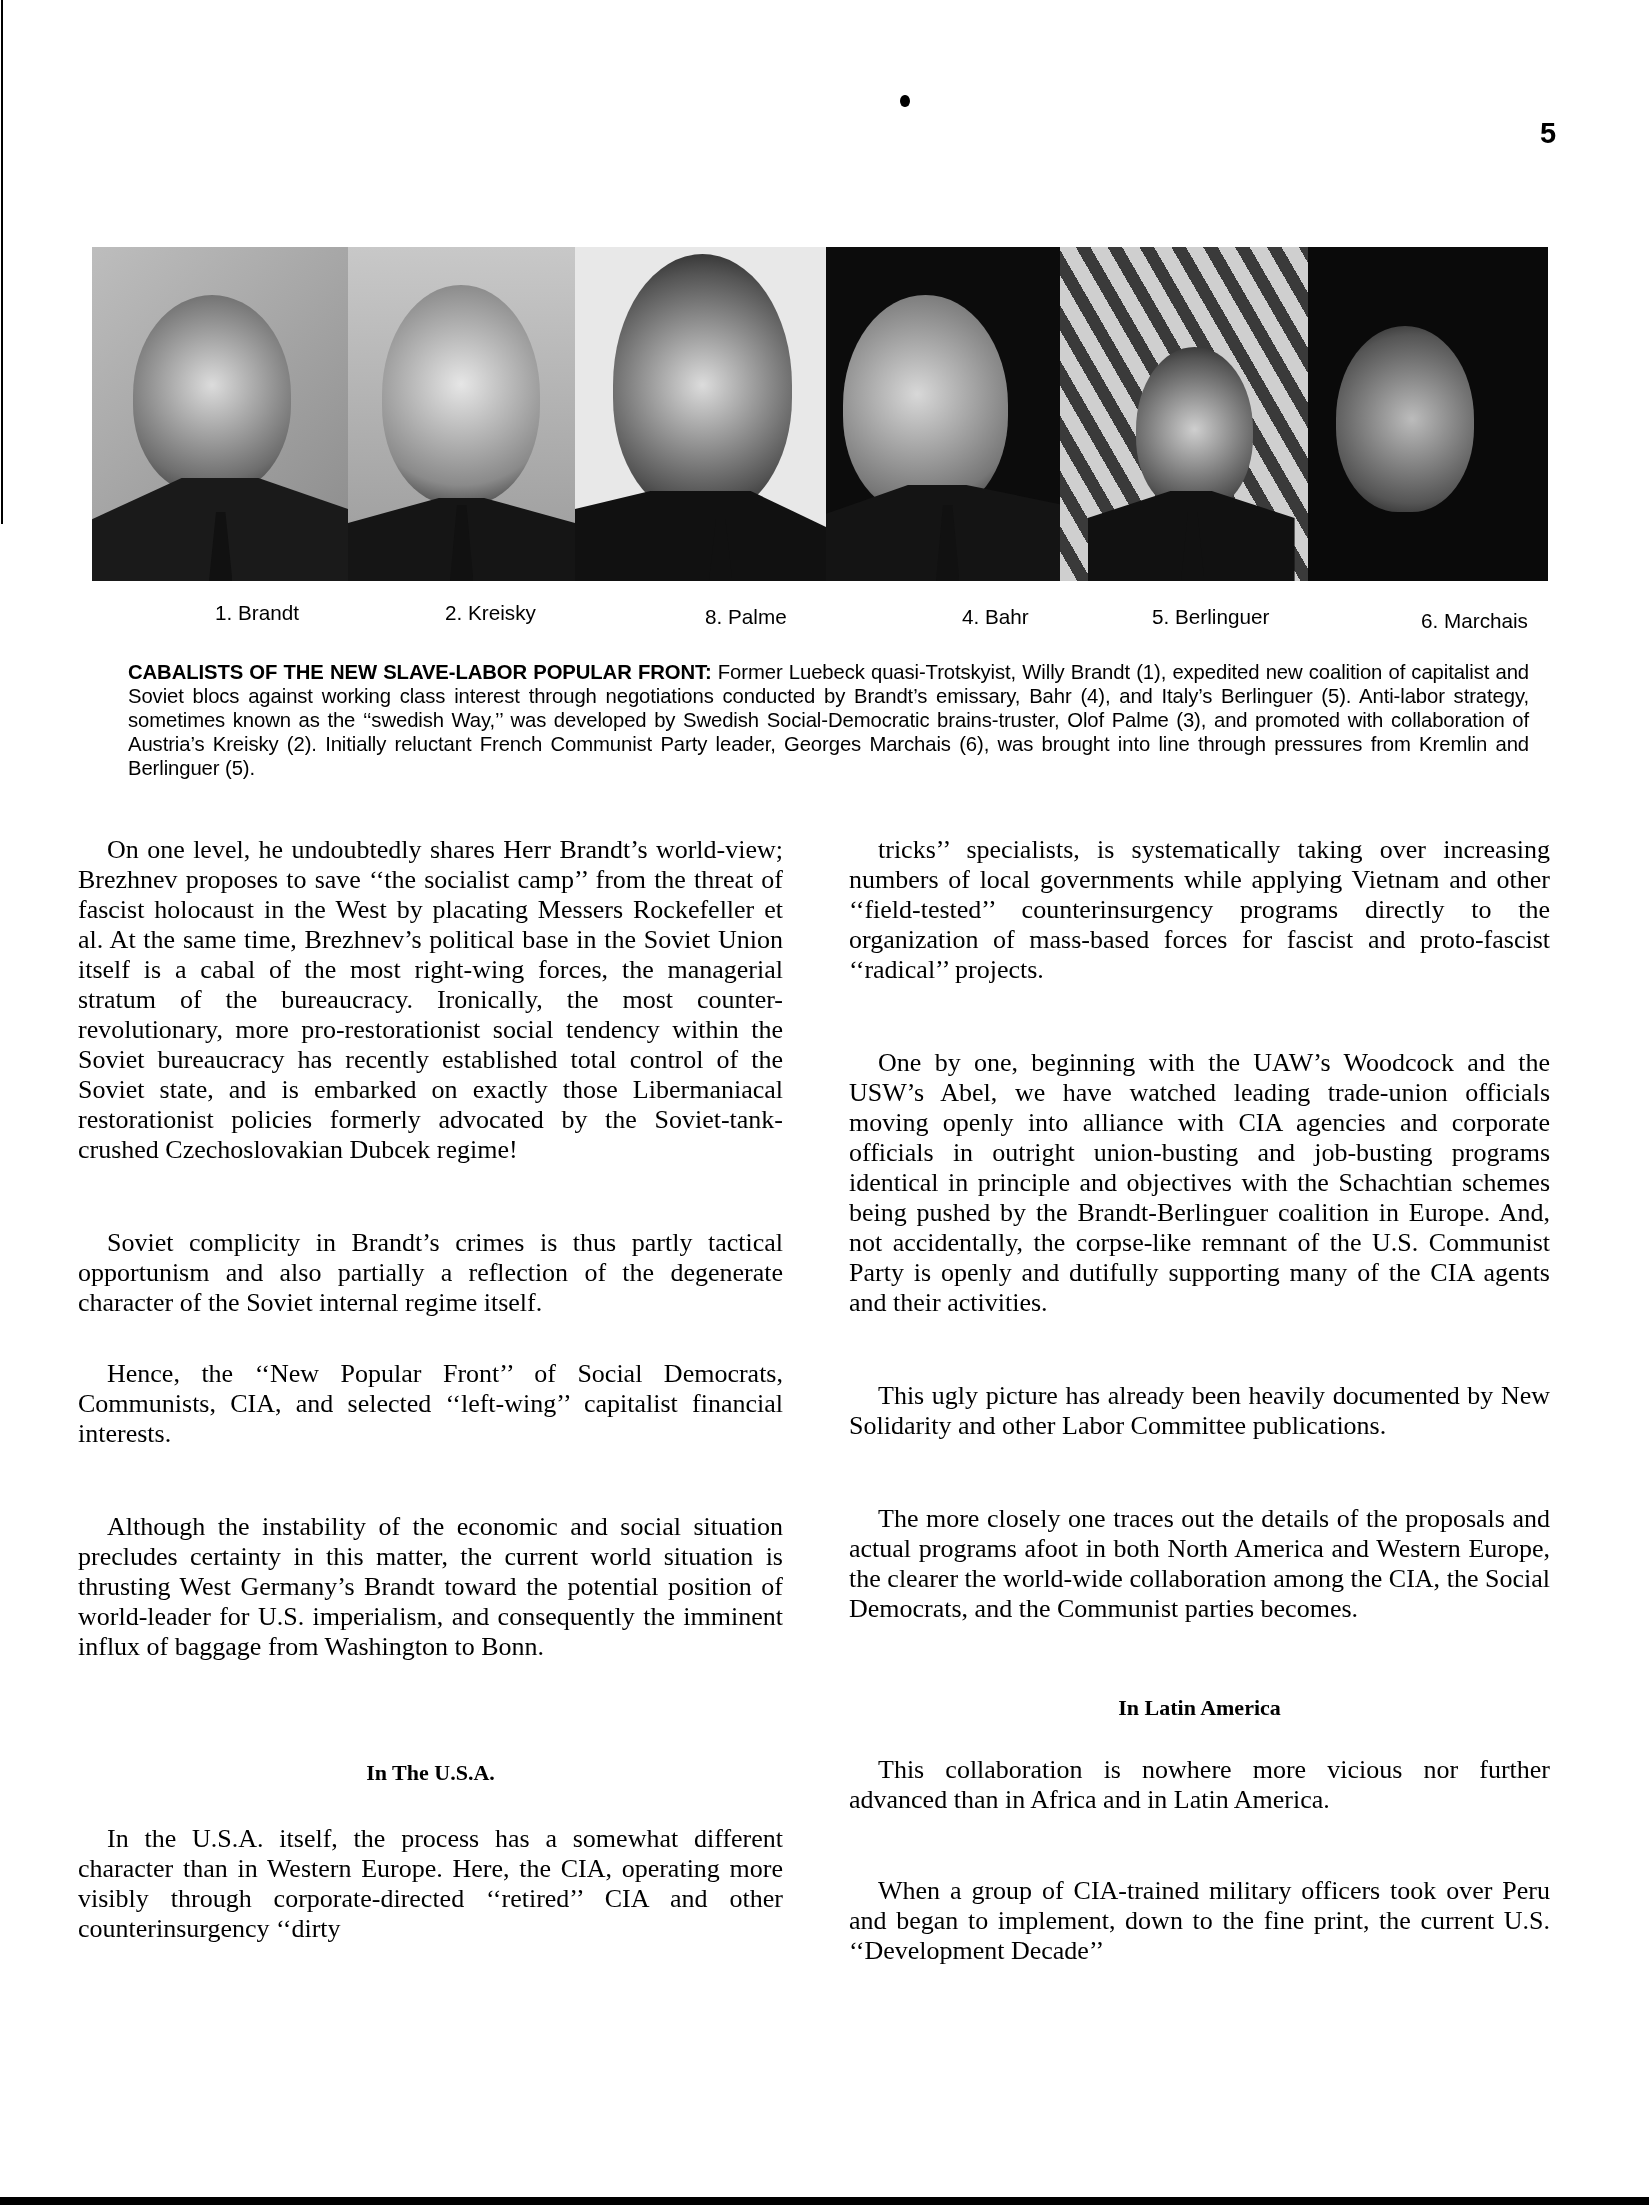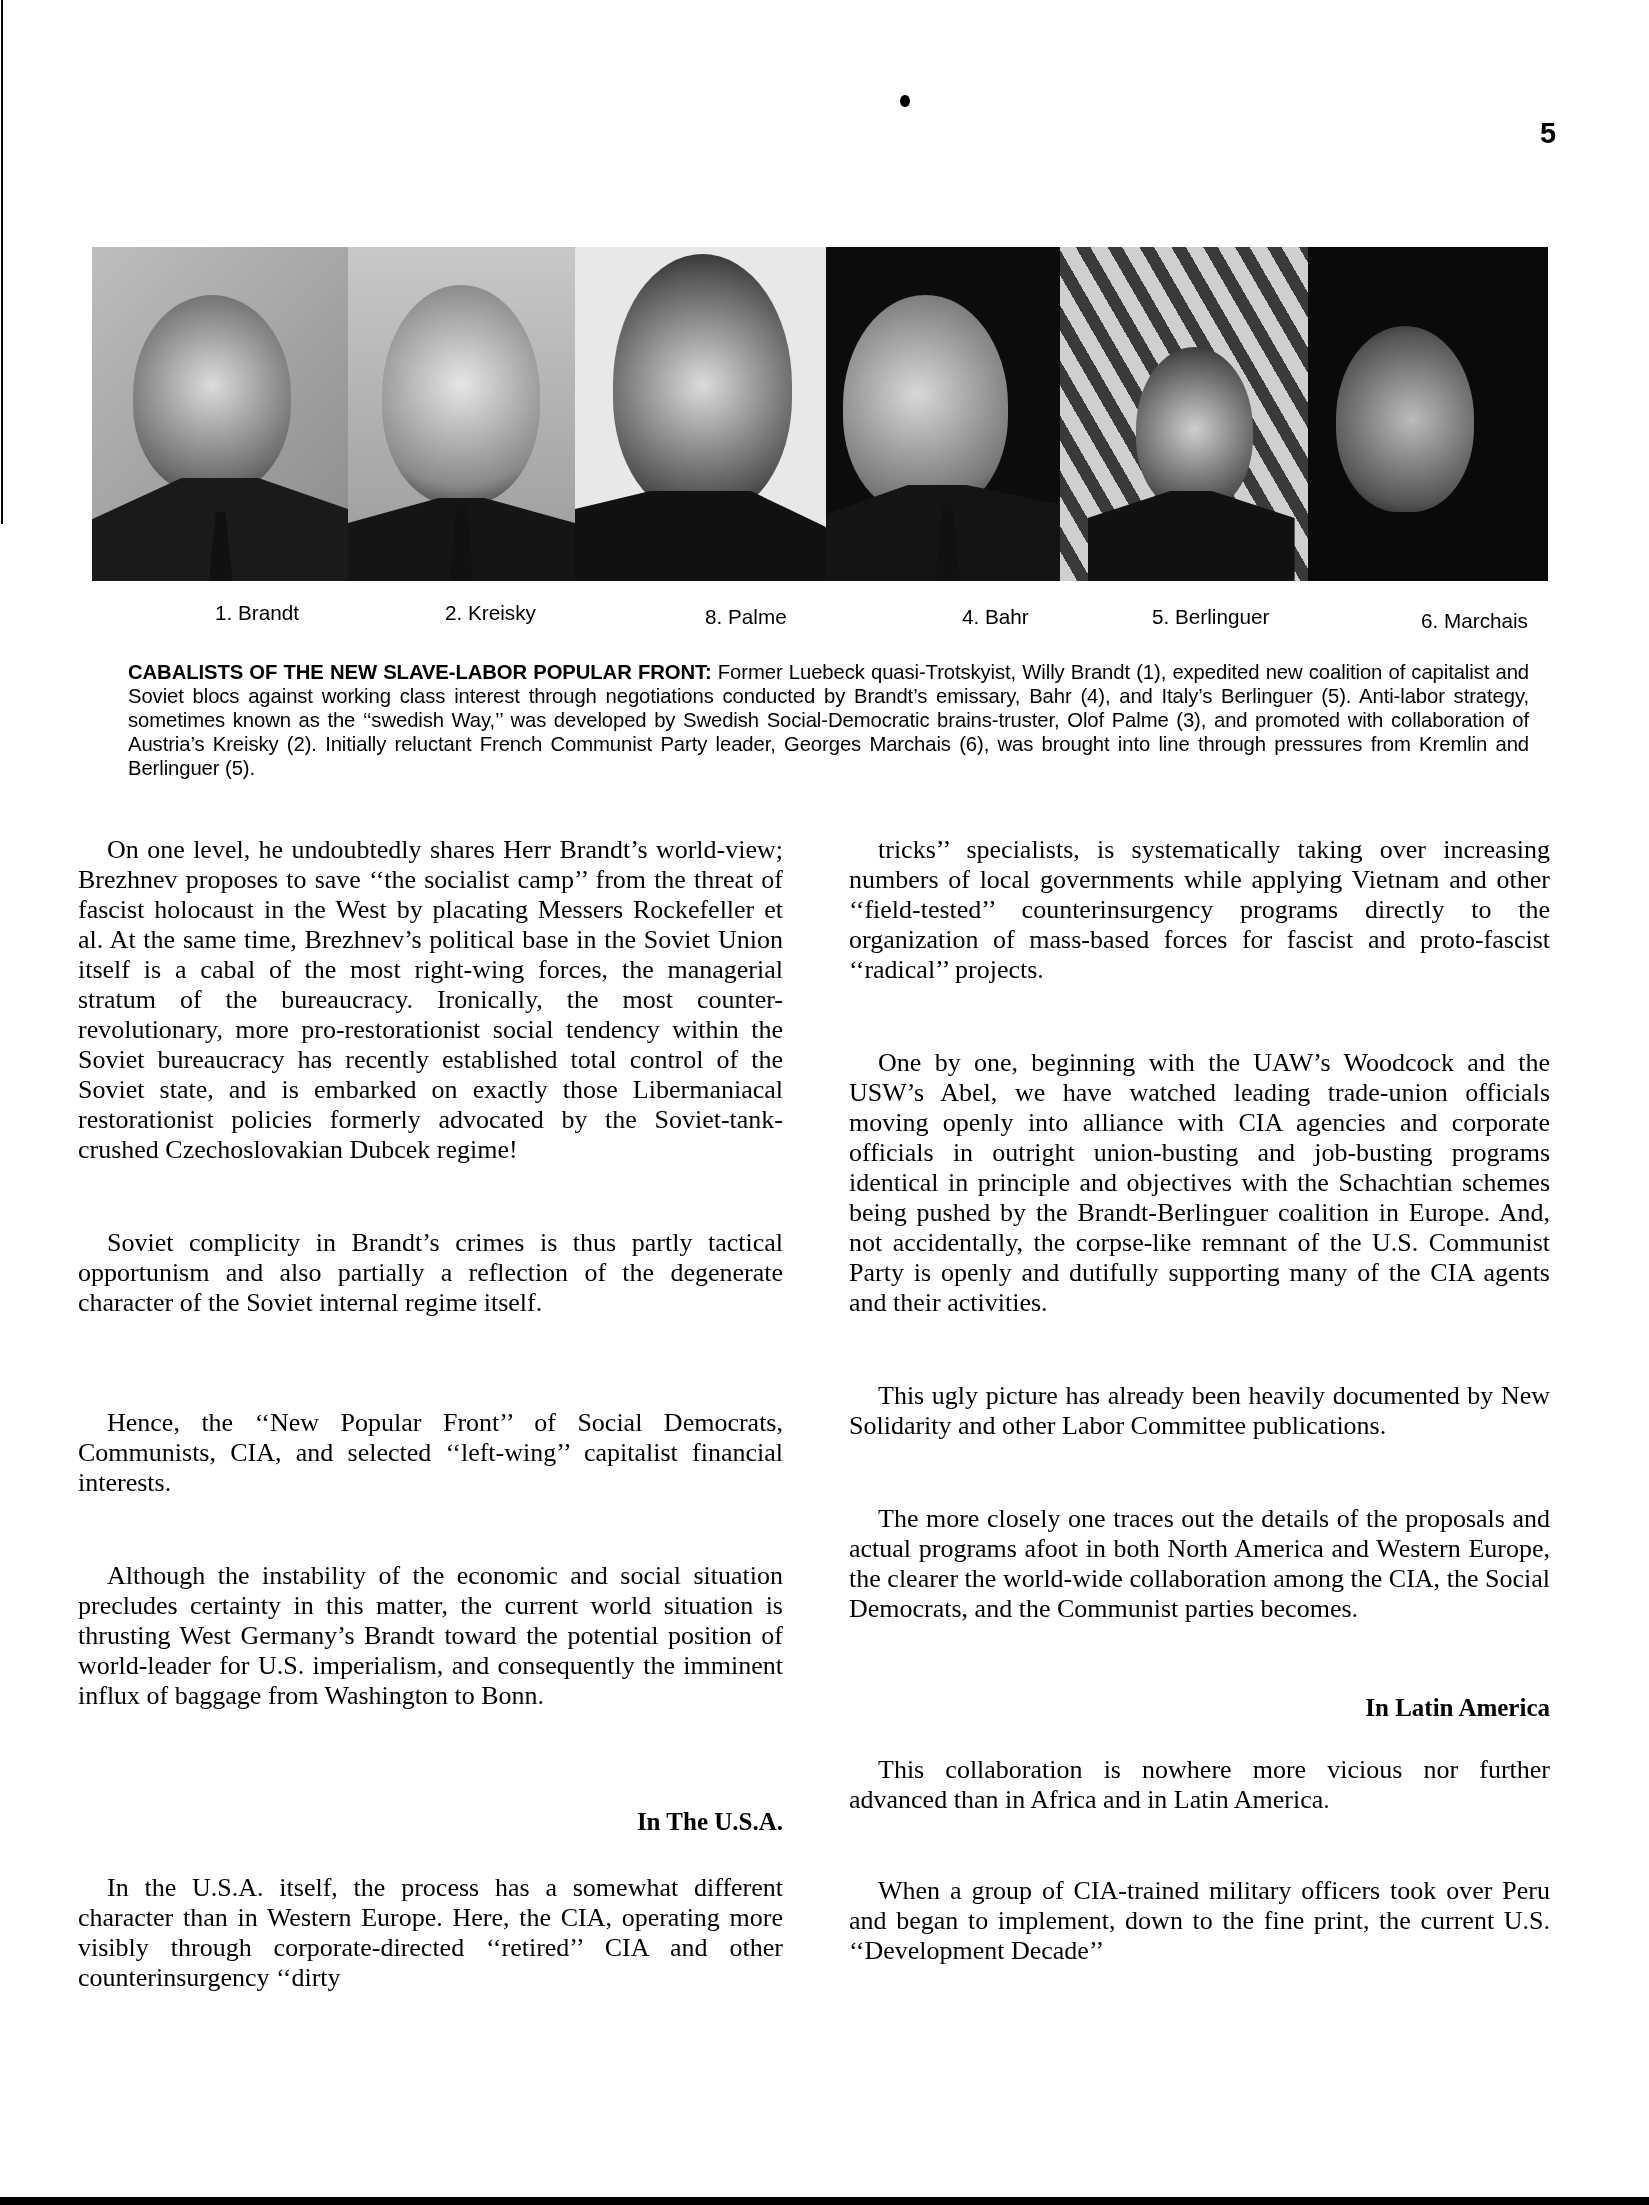--- a/index.html
+++ b/index.html
@@ -24,21 +24,21 @@
 
   .caption-block {
     position: absolute; left: 128px; top: 660px; width: 1401px;
     font-family: "Liberation Sans", sans-serif; font-size: 20.3px; line-height: 24px;
     text-align: justify; letter-spacing: -0.1px;
   }
   .caption-block b { font-weight: bold; }
 
   .col { position: absolute; font-size: 26px; line-height: 30px; text-align: justify; font-family: Liberation Serif, serif; }
   .col p { margin: 0; text-indent: 29px; }
-  .col .h { text-align: right; font-weight: bold; text-indent: 0; font-size: 25px; }
+  .col .h { text-align: center; font-weight: bold; text-indent: 0; font-size: 22px; }
   .col-left { left: 78px; top: 835px; width: 705px; }
   .col-right { left: 849px; top: 835px; width: 701px; }
 </style>
 </head>
 <body>
 
 <div class="left-rule"></div>
 <div class="dot"></div>
 <div class="page-num">5</div>
 
@@ -88,21 +88,21 @@
   <span class="cap" style="left:1421px;top:8.3px">6. Marchais</span>
 </div>
 
 <div class="caption-block">
   <b>CABALISTS OF THE NEW SLAVE-LABOR POPULAR FRONT:</b><span> Former Luebeck quasi-Trotskyist, Willy Brandt (1), expedited new coalition of capitalist and Soviet blocs against working class interest through negotiations conducted by Brandt’s emissary, Bahr (4), and Italy’s Berlinguer (5). Anti-labor strategy, sometimes known as the ‘‘swedish Way,’’ was developed by Swedish Social-Democratic brains-truster, Olof Palme (3), and promoted with collaboration of Austria’s Kreisky (2). Initially reluctant French Communist Party leader, Georges Marchais (6), was brought into line through pressures from Kremlin and Berlinguer (5).</span>
 </div>
 
 <div class="col col-left">
   <p>On one level, he undoubtedly shares Herr Brandt’s world-view; Brezhnev proposes to save ‘‘the socialist camp’’ from the threat of fascist holocaust in the West by placating Messers Rockefeller et al. At the same time, Brezhnev’s political base in the Soviet Union itself is a cabal of the most right-wing forces, the managerial stratum of the bureaucracy. Ironically, the most counter-revolutionary, more pro-restorationist social tendency within the Soviet bureaucracy has recently established total control of the Soviet state, and is embarked on exactly those Libermaniacal restorationist policies formerly advocated by the Soviet-tank-crushed Czechoslovakian Dubcek regime!</p>
   <p style="margin-top:63px">Soviet complicity in Brandt’s crimes is thus partly tactical opportunism and also partially a reflection of the degenerate character of the Soviet internal regime itself.</p>
-  <p style="margin-top:90px">Hence, the ‘‘New Popular Front’’ of Social Democrats, Communists, CIA, and selected ‘‘left-wing’’ capitalist financial interests.</p>
+  <p style="margin-top:41px">Hence, the ‘‘New Popular Front’’ of Social Democrats, Communists, CIA, and selected ‘‘left-wing’’ capitalist financial interests.</p>
   <p style="margin-top:63px">Although the instability of the economic and social situation precludes certainty in this matter, the current world situation is thrusting West Germany’s Brandt toward the potential position of world-leader for U.S. imperialism, and consequently the imminent influx of baggage from Washington to Bonn.</p>
   <p class="h" style="margin-top:96px">In The U.S.A.</p>
   <p style="margin-top:36px">In the U.S.A. itself, the process has a somewhat different character than in Western Europe. Here, the CIA, operating more visibly through corporate-directed ‘‘retired’’ CIA and other counterinsurgency ‘‘dirty</p>
 </div>
 
 <div class="col col-right">
   <p>tricks’’ specialists, is systematically taking over increasing numbers of local governments while applying Vietnam and other ‘‘field-tested’’ counterinsurgency programs directly to the organization of mass-based forces for fascist and proto-fascist ‘‘radical’’ projects.</p>
   <p style="margin-top:63px">One by one, beginning with the UAW’s Woodcock and the USW’s Abel, we have watched leading trade-union officials moving openly into alliance with CIA agencies and corporate officials in outright union-busting and job-busting programs identical in principle and objectives with the Schachtian schemes being pushed by the Brandt-Berlinguer coalition in Europe. And, not accidentally, the corpse-like remnant of the U.S. Communist Party is openly and dutifully supporting many of the CIA agents and their activities.</p>
   <p style="margin-top:63px">This ugly picture has already been heavily documented by New Solidarity and other Labor Committee publications.</p>
   <p style="margin-top:63px">The more closely one traces out the details of the proposals and actual programs afoot in both North America and Western Europe, the clearer the world-wide collaboration among the CIA, the Social Democrats, and the Communist parties becomes.</p>

